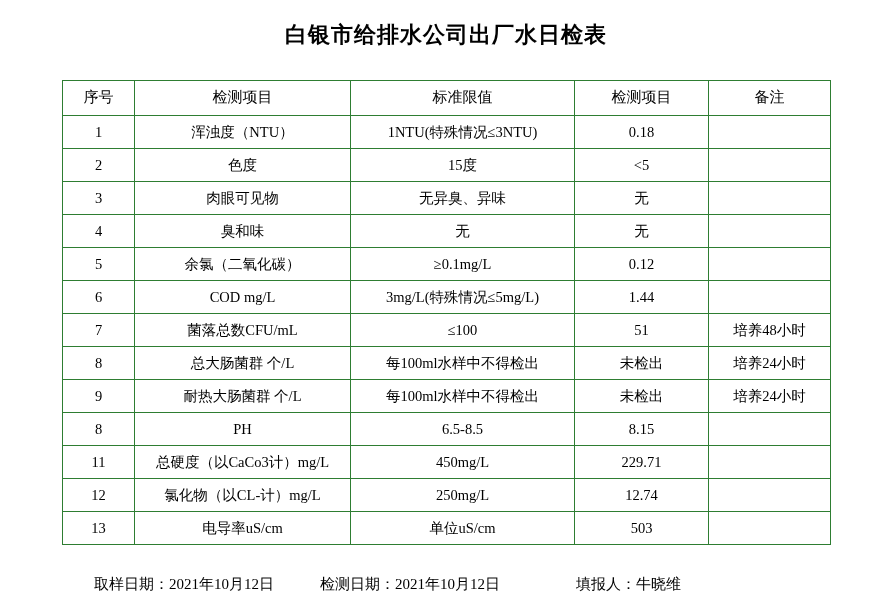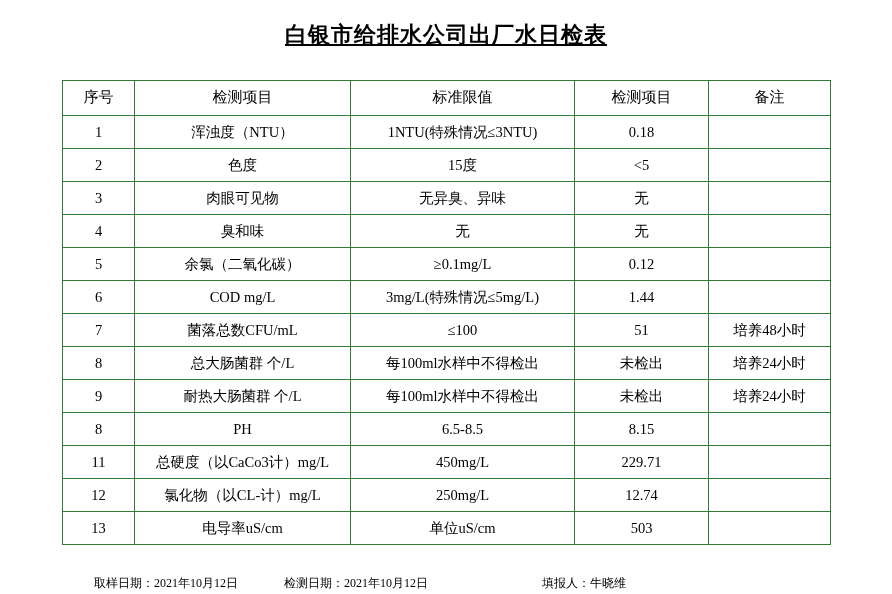--- a/index.html
+++ b/index.html
@@ -20,21 +20,20 @@
     height: 594px;
     box-sizing: border-box;
   }
   .doc-title {
     text-align: center;
     font-size: 22px;
     font-weight: bold;
     letter-spacing: 1px;
     padding-top: 20px;
     padding-bottom: 14px;
-    text-decoration: underline;
   }
   .table-wrap {
     padding: 16px 62px;
   }
   table.report {
     width: 768px;
     border-collapse: collapse;
     table-layout: fixed;
   }
   table.report td, table.report th {
@@ -53,28 +52,28 @@
   }
   col.c0 { width: 72px; }
   col.c1 { width: 216px; }
   col.c2 { width: 224px; }
   col.c3 { width: 134px; }
   col.c4 { width: 122px; }
   .footer {
     display: flex;
     padding: 0 62px;
     margin-top: 14px;
-    font-size: 12px;
+    font-size: 15px;
   }
   .footer .f-item {
     white-space: nowrap;
   }
   .f-sample { margin-left: 32px; }
   .f-test { margin-left: 46px; }
-  .f-reporter { margin-left: 114px; }
+  .f-reporter { margin-left: 76px; }
   .nowrap { white-space: nowrap; }
 </style>
 </head>
 <body>
 
 <div class="page">
 
   <div class="doc-title">白银市给排水公司出厂水日检表</div>
 
   <div class="table-wrap">

